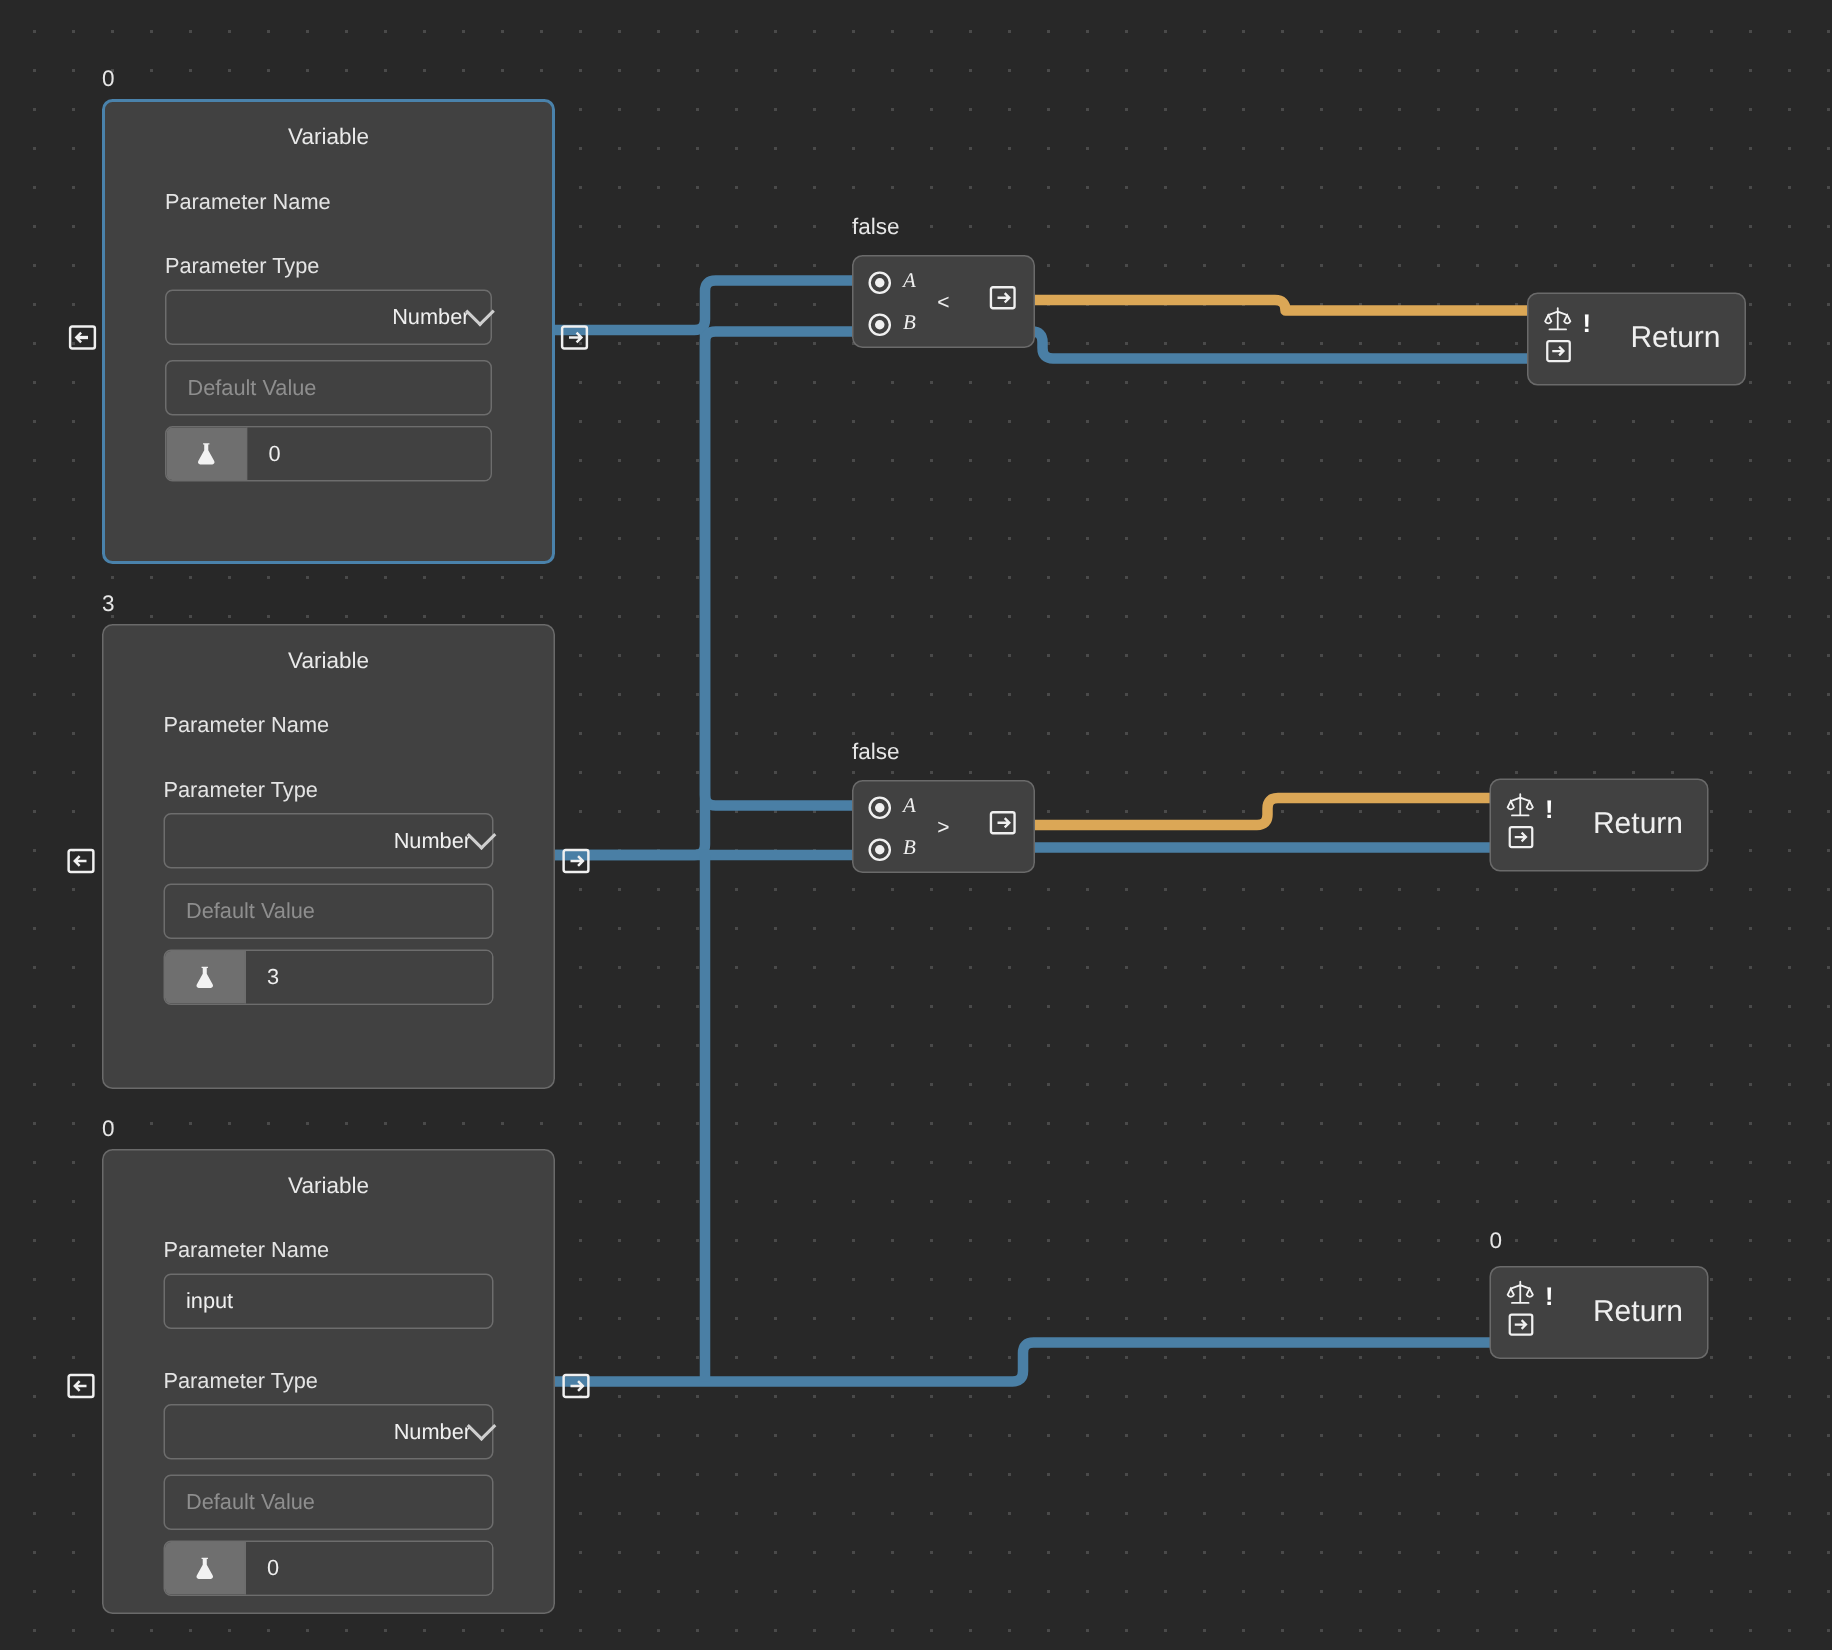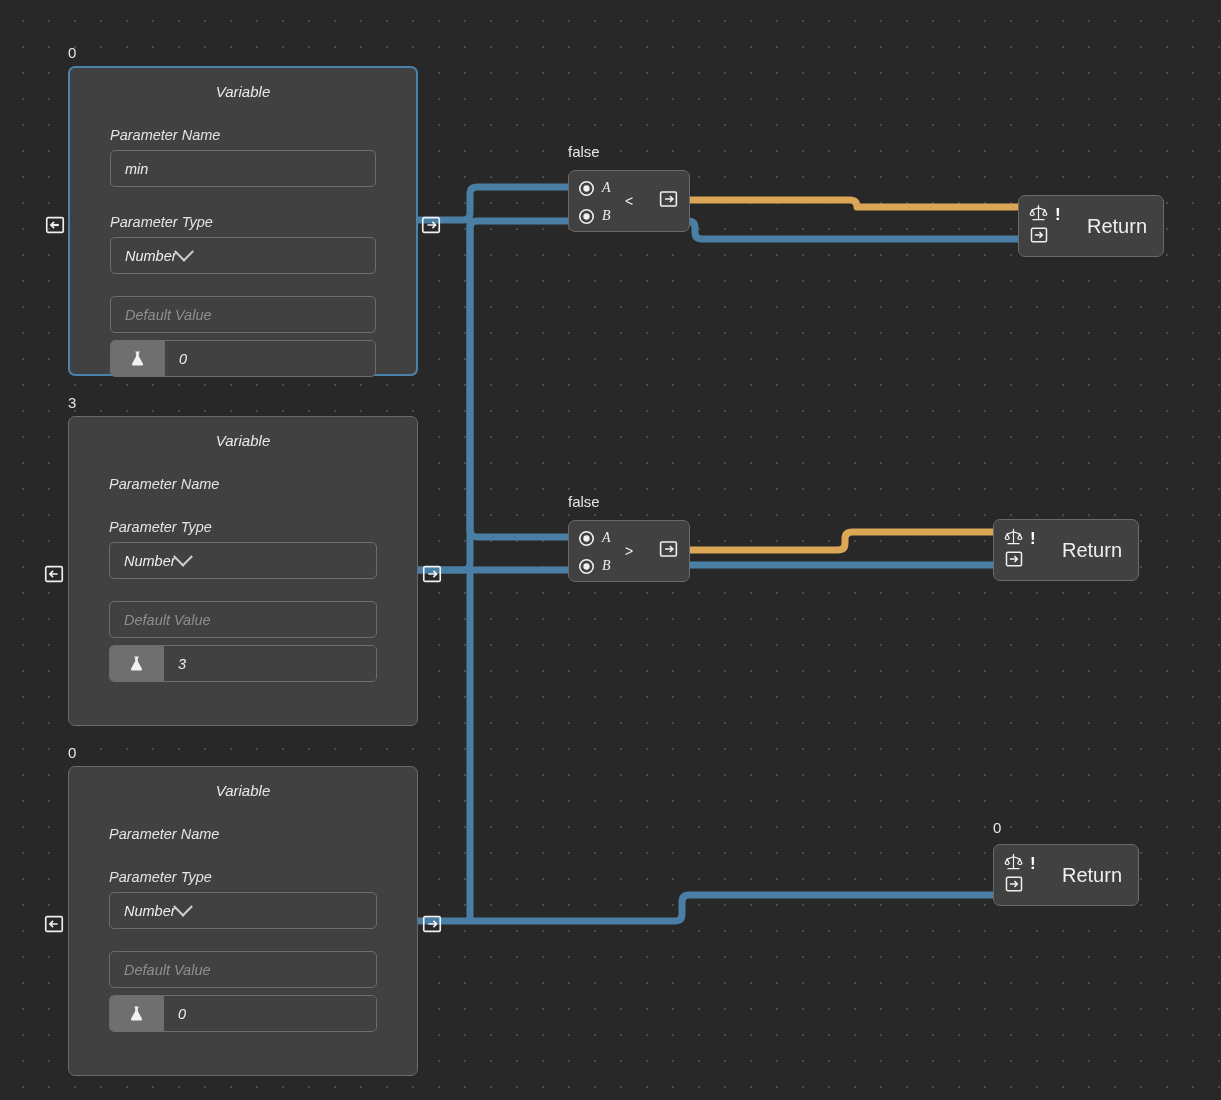--- a/index.html
+++ b/index.html
@@ -39,21 +39,21 @@
 
   .node-tag {
     position: absolute;
     color: #e6e6e6;
     font-size: 15px;
     line-height: 1;
     white-space: nowrap;
   }
 
   
-  .var-node { width: 350px; height: 310px; font-style: italic; }
+  .var-node { width: 302px; height: 310px; }
   .var-title {
     text-align: center;
     color: #e9e9e9;
     font-size: 15px;
     padding-top: 15px;
   }
   .var-body { padding: 0 40px; }
   .field-label {
     color: #e4e4e4;
     font-size: 14.5px;
@@ -65,22 +65,22 @@
     border: 1px solid #6d6d6d;
     border-radius: 5px;
     background: #414141;
     color: #efefef;
     font-size: 14.5px;
     display: flex;
     align-items: center;
     padding-left: 14px;
     box-sizing: border-box;
   }
-  .field-box.select { justify-content: flex-start; }
-  .field-box.placeholder { color: #8e8e8e; margin-top: 22px; }
+  .field-box.select { justify-content: flex-end; }
+  .field-box.placeholder { color: #8e8e8e; margin-top: 10px; }
   .chev {
     width: 12px; height: 12px;
     border-right: 2px solid #cfcfcf;
     border-bottom: 2px solid #cfcfcf;
     transform: rotate(45deg) translate(-3px,-3px);
   }
   .test-row {
     display: flex;
     height: 37px;
     margin-top: 7px;
@@ -179,21 +179,20 @@
 
       <path stroke="#4a7fa5" d="M688,565 L995,565"></path>
     </g>
   </svg>
 
   <div class="node-tag" style="left:68px; top:45px;">0</div>
   <div class="node var-node selected" style="left:68px; top:66px;">
     <div class="var-title">Variable</div>
     <div class="var-body">
       <div class="field-label">Parameter Name</div>
-      <div class="field-box">min</div>
       <div class="field-label">Parameter Type</div>
       <div class="field-box select">
         <span>Number</span>
         <span class="chev"></span>
       </div>
       <div class="field-box placeholder">Default Value</div>
       <div class="test-row">
         <div class="test-btn">
           <svg width="17" height="17" viewBox="0 0 24 24" fill="#f2f2f2">
             <path d="M9 2h6v1.4h-1.1v5.3l5.6 10.2c.8 1.5-.2 3.1-1.8 3.1H6.3c-1.6 0-2.6-1.6-1.8-3.1l5.6-10.2V3.4H9z"></path>
@@ -249,20 +248,21 @@
         <path d="M8 12h9M13.5 8.5L17 12l-3.5 3.5"></path>
       </svg>
     </div>
   </div>
 
   <div class="node-tag" style="left:68px; top:745px;">0</div>
   <div class="node var-node" style="left:68px; top:766px;">
     <div class="var-title">Variable</div>
     <div class="var-body">
       <div class="field-label">Parameter Name</div>
+      <div class="field-box">input</div>
       <div class="field-label">Parameter Type</div>
       <div class="field-box select">
         <span>Number</span>
         <span class="chev"></span>
       </div>
       <div class="field-box placeholder">Default Value</div>
       <div class="test-row">
         <div class="test-btn">
           <svg width="17" height="17" viewBox="0 0 24 24" fill="#f2f2f2">
             <path d="M9 2h6v1.4h-1.1v5.3l5.6 10.2c.8 1.5-.2 3.1-1.8 3.1H6.3c-1.6 0-2.6-1.6-1.8-3.1l5.6-10.2V3.4H9z"></path>

